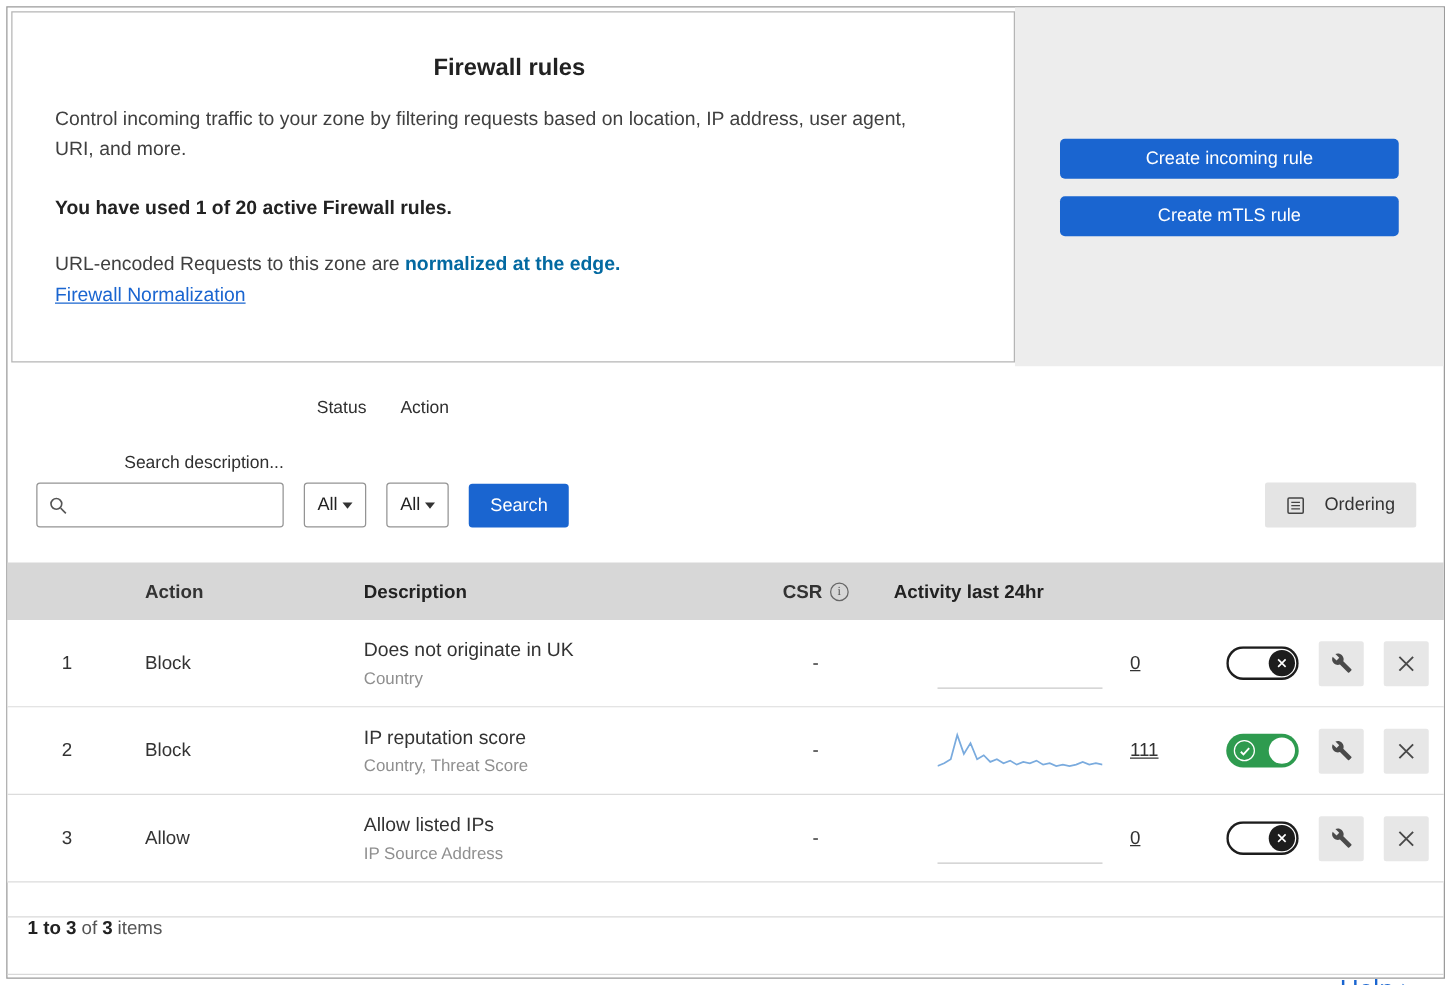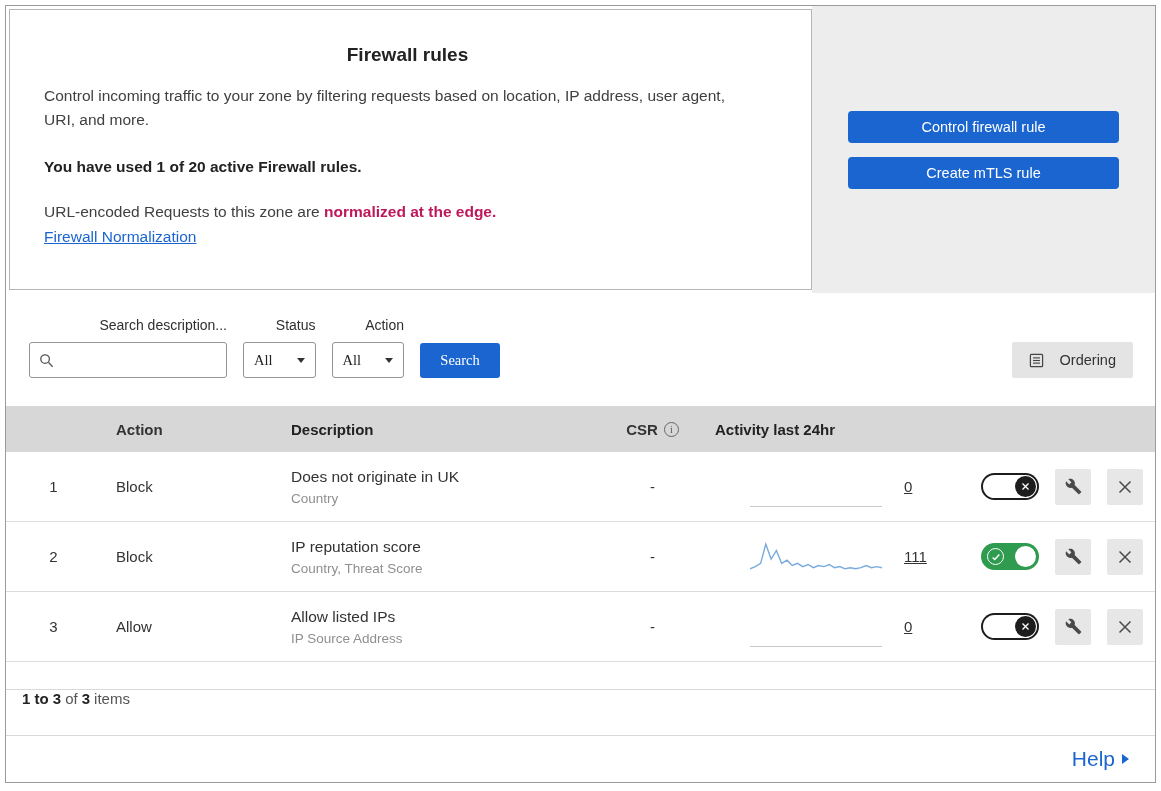--- a/index.html
+++ b/index.html
@@ -10,34 +10,34 @@
 
   
   .top-section { display:flex; height:287px; flex-shrink:0; }
   .intro-card { margin:3px 0 3px 3px; width:803px; border:1px solid #b5b5b5; background:#fff; padding:34px 40px 0 34px; }
   .actions-panel { flex:1; background:#ededed; display:flex; flex-direction:column; justify-content:center; align-items:center; gap:14px; padding:0 34px; }
 
   .page-title { font-size:19px; font-weight:700; color:#222; margin:0 0 18px 0;text-align:center; }
   .page-desc { font-size:15.5px; line-height:1.55; color:#404040; margin:0 0 26px 0; max-width:705px; }
   .usage-text { font-size:15.5px; font-weight:700; color:#222; margin:0 0 27px 0; }
   .norm-text { font-size:15.5px; color:#404040; margin:0 0 7px 0; }
-  .norm-text b { color:#be185d; }
+  .norm-text b { color:#0369a1; }
   .text-link { font-size:15.5px; color:#1a65d0; text-decoration:underline; cursor:pointer; }
 
   .btn-primary { width:271px; height:32px; background:#1a65d0; color:#fff; border:none; border-radius:4px; font-size:14.5px; font-family:inherit; cursor:pointer; }
 
   
   .filter-bar { display:flex; align-items:flex-end; gap:16px; padding:24px 22px 28px 23px; }
   .fgroup { display:flex; flex-direction:column;align-items:flex-end; }
   .fgroup .flabel { font-size:14px; color:#2f2f2f; margin-bottom:9px; }
   .search-box { width:198px; height:36px; border:1px solid #949494; border-radius:3px; display:flex; align-items:center; padding:0 9px; background:#fff; }
   .search-box input { border:none; outline:none; flex:1; min-width:0; font-size:14px; margin-left:7px; font-family:inherit; }
-  .dropdown { height:36px; border:1px solid #949494; border-radius:3px; background:#fff; display:flex; align-items:center; gap:24px; padding:0 10px; font-size:14.5px; color:#222; cursor:pointer; font-family:Liberation Serif, serif; }
+  .dropdown { height:36px; border:1px solid #949494; border-radius:3px; background:#fff; display:flex; align-items:center; gap:4px; padding:0 10px; font-size:14.5px; color:#222; cursor:pointer; font-family:Liberation Sans, sans-serif;margin-top:44px; }
   .caret { width:0; height:0; border-left:4px solid transparent; border-right:4px solid transparent; border-top:5px solid #333; }
-  .btn-search { width:80px; height:35px; background:#1a65d0; color:#fff; border:none; border-radius:3px; font-size:14.5px; font-family:Liberation Serif, serif; cursor:pointer; }
+  .btn-search { width:80px; height:35px; background:#1a65d0; color:#fff; border:none; border-radius:3px; font-size:14.5px; font-family:Liberation Sans, sans-serif; cursor:pointer; }
   .fspacer { flex:1; }
   .btn-ordering { height:36px; padding:0 17px; background:#e4e4e4; border:none; border-radius:2px; display:flex; align-items:center; gap:16px; font-size:14.5px; color:#333; font-family:inherit; cursor:pointer; }
 
   
   .thead { display:flex; align-items:center; height:46px; background:#d7d7d7; font-weight:700; font-size:15px; color:#222; flex-shrink:0; }
   .trow { display:flex; align-items:center; height:70px; border-bottom:1px solid #dcdcdc; background:#fff; flex-shrink:0; }
   .c-index { width:95px; text-align:center; font-size:15px; color:#333; }
   .c-action { width:175px; padding-left:15px; font-size:15px; color:#333; }
   .c-desc { flex:1; padding-left:15px; }
   .desc-title { font-size:15.5px; color:#333; margin-bottom:5px; }
@@ -81,21 +81,21 @@
 
   <div class="top-section">
     <div class="intro-card">
       <h1 class="page-title">Firewall rules</h1>
       <p class="page-desc">Control incoming traffic to your zone by filtering requests based on location, IP address, user agent, URI, and more.</p>
       <p class="usage-text">You have used 1 of 20 active Firewall rules.</p>
       <p class="norm-text"><span>URL-encoded Requests to this zone are </span><b>normalized at the edge.</b></p>
       <a class="text-link">Firewall Normalization</a>
     </div>
     <div class="actions-panel">
-      <button class="btn-primary">Control firewall rule</button>
+      <button class="btn-primary">Create incoming rule</button>
       <button class="btn-primary">Create mTLS rule</button>
     </div>
   </div>
 
   <div class="filter-bar">
     <div class="fgroup">
       <span class="flabel">Search description...</span>
       <div class="search-box">
         <span style="display:flex;">
           <svg viewBox="0 0 16 16" width="15" height="15">

